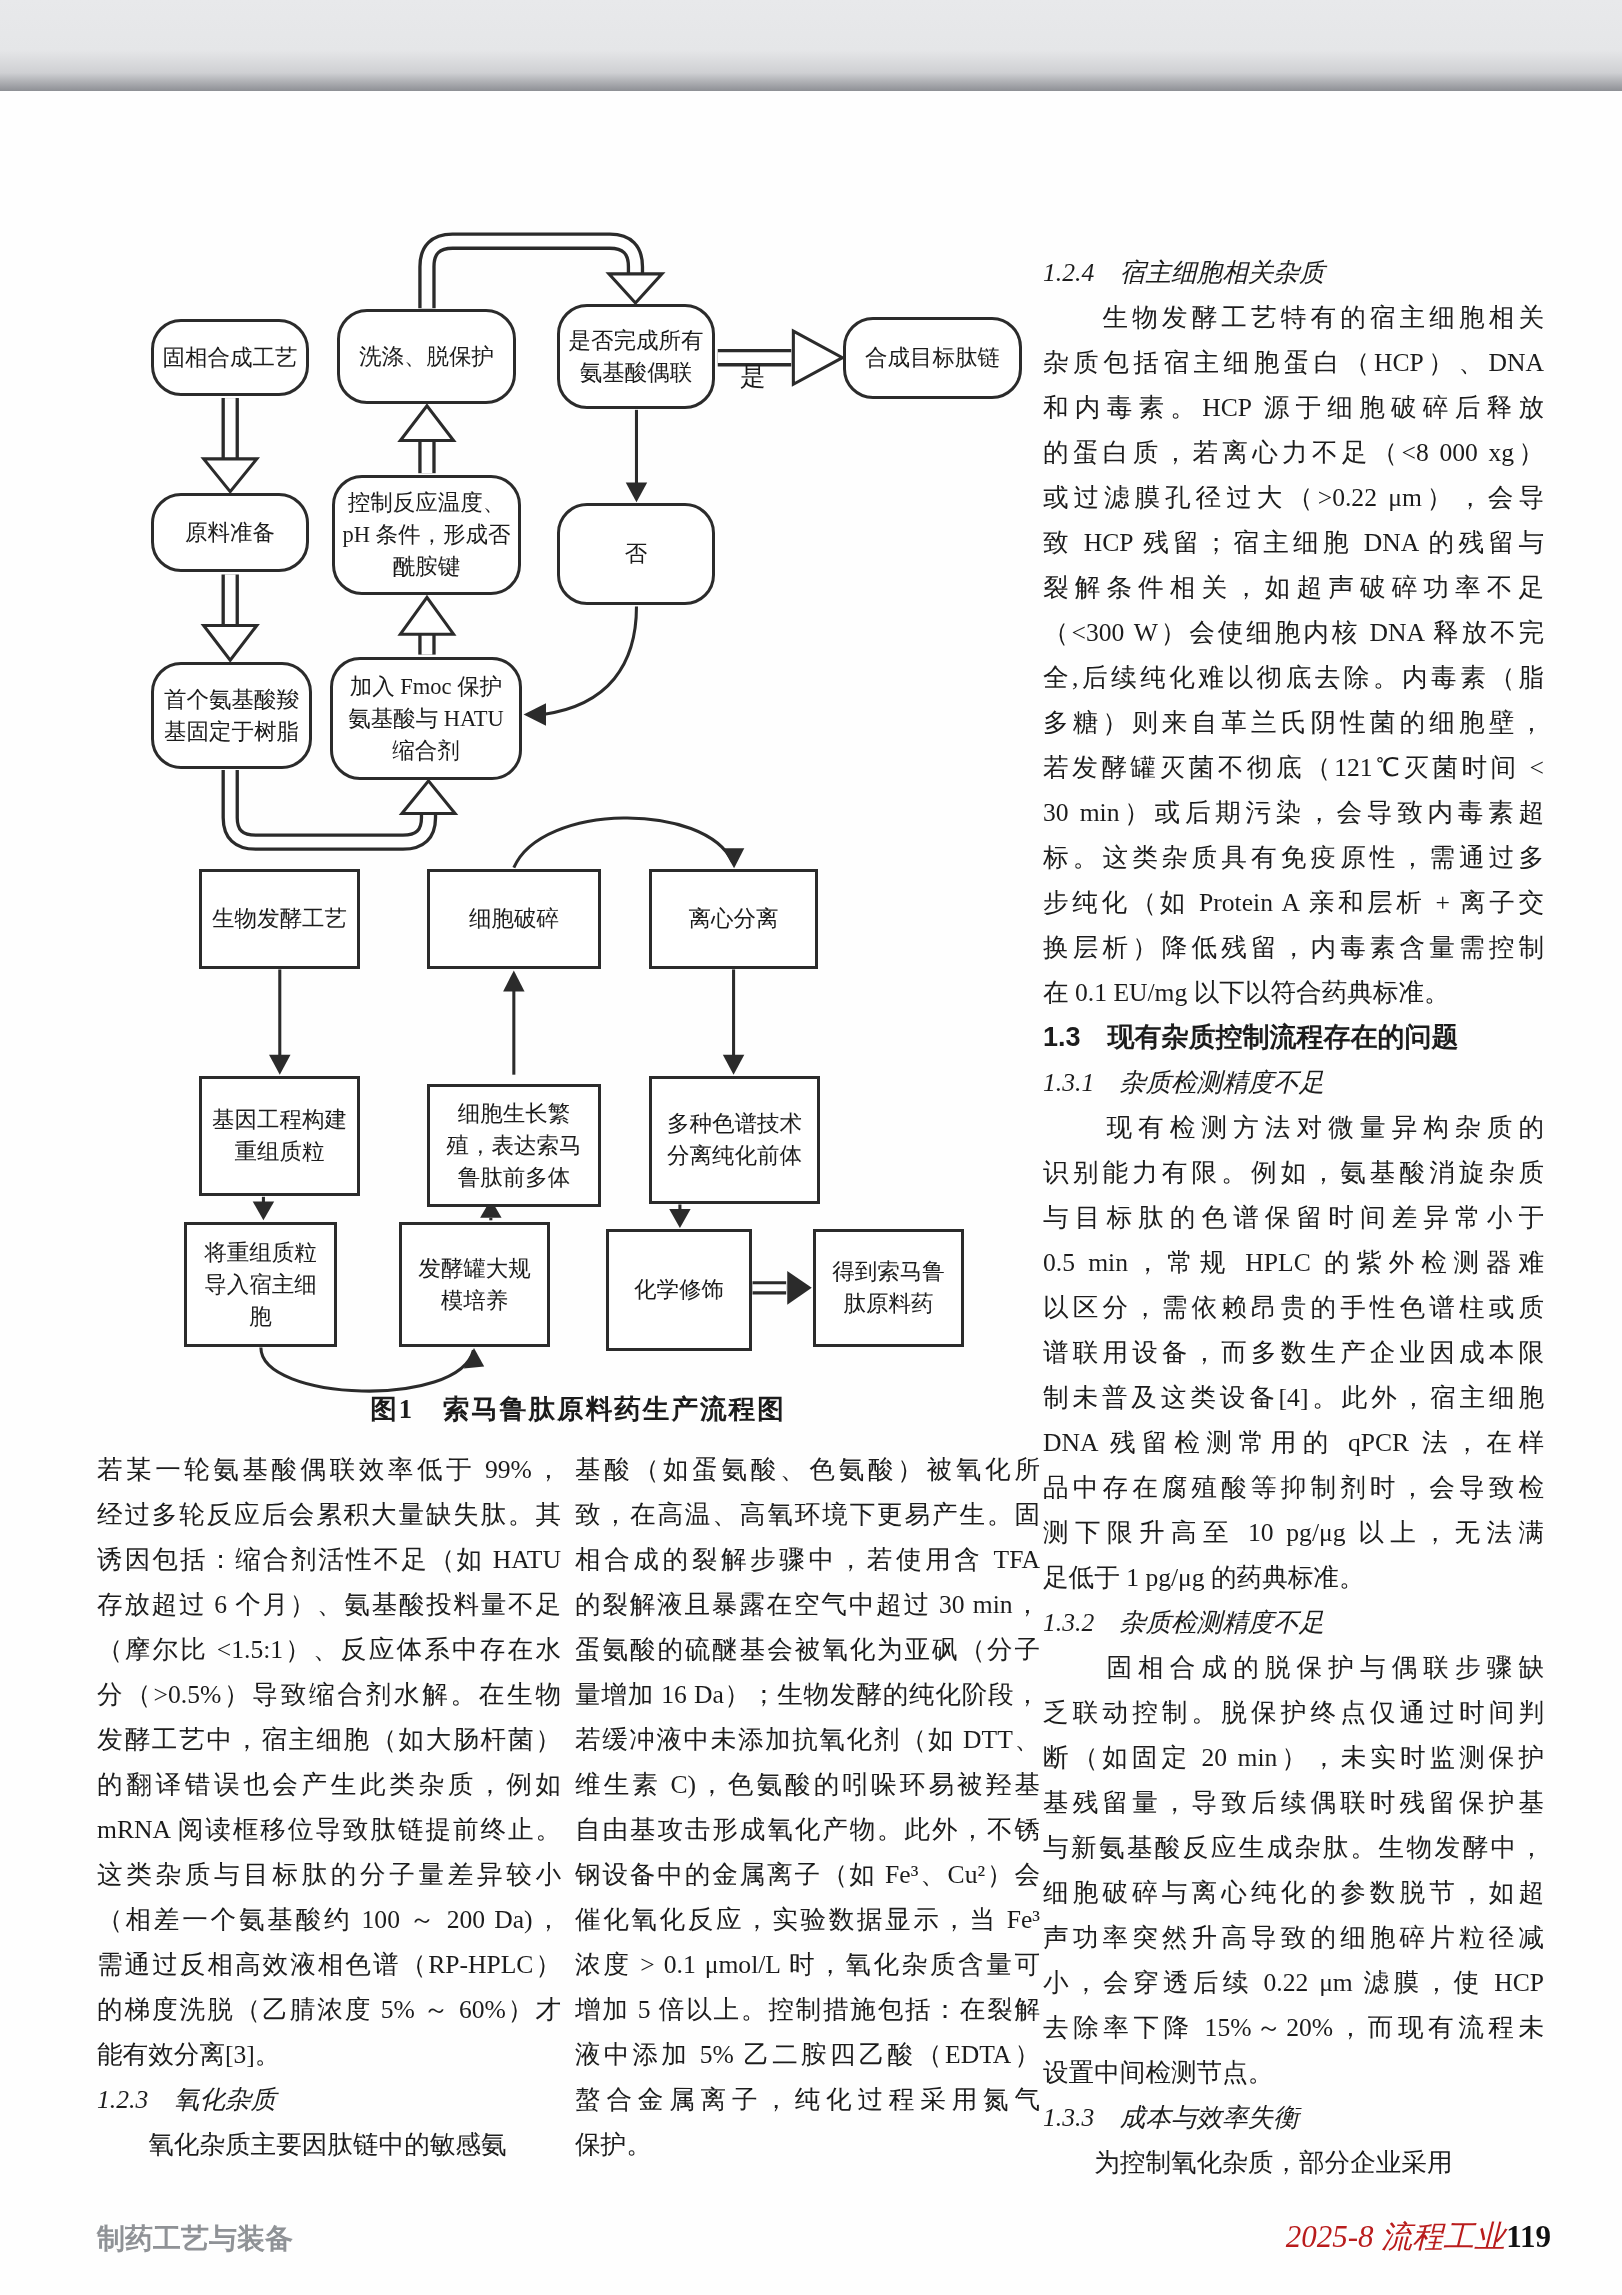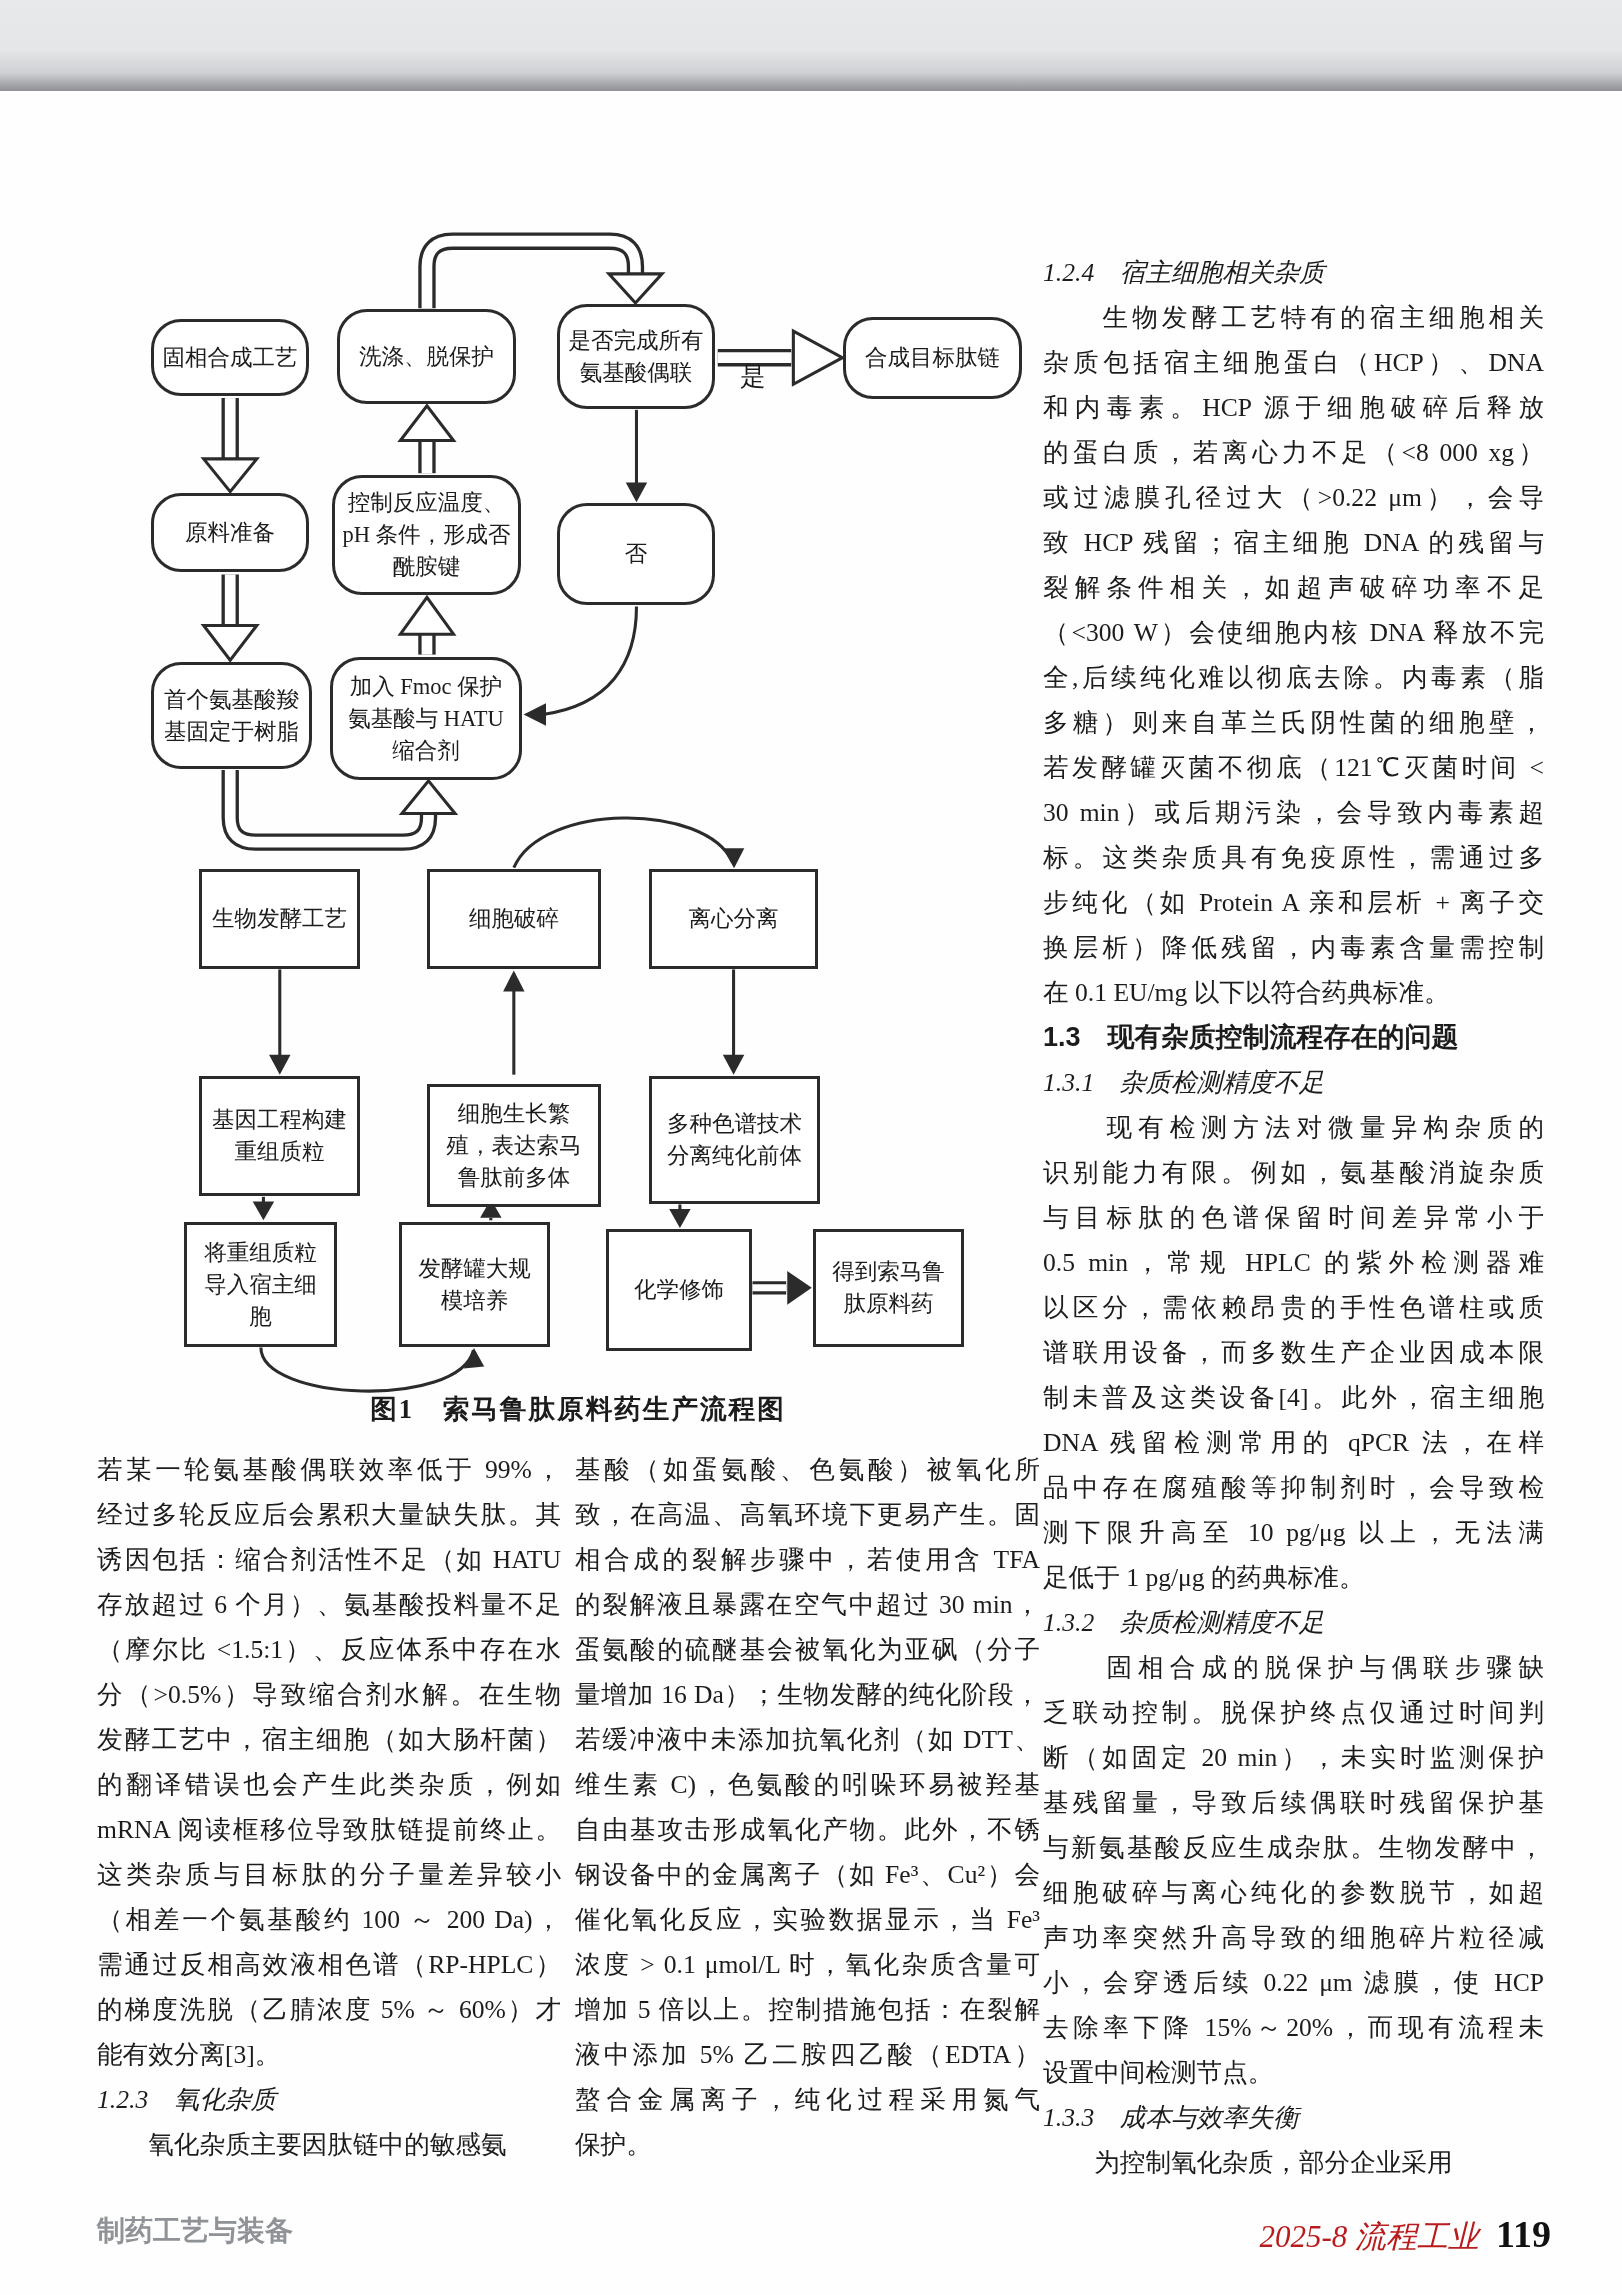--- a/index.html
+++ b/index.html
@@ -22,25 +22,25 @@
   .yeslabel{position:absolute;font-size:25.6px;line-height:25.6px;}
   .figcap{position:absolute;left:174px;top:1391px;width:808px;text-align:center;
           font-size:26.6px;font-weight:700;letter-spacing:2px;}
   .textcol{position:absolute;}
   .textcol>div{height:45px;line-height:45px;font-size:25.6px;overflow:hidden;}
   .textcol>.b{text-align:justify;text-align-last:justify;}
   .textcol>.e{text-align:left;}
   .textcol>.h2{font-style:italic;font-size:25.6px;}
   .textcol>.h1{font-family:"Liberation Sans",sans-serif;font-weight:700;font-size:27px;}
   .footer{position:absolute;left:97px;right:72px;top:2212px;height:46px;
-          display:flex;justify-content:space-between;align-items:flex-start;}
+          display:flex;justify-content:space-between;align-items:flex-end;}
   .foot-left{font-family:"Liberation Sans",sans-serif;font-weight:700;font-size:28px;color:#8f9296;}
   .foot-right{display:flex;align-items:baseline;}
   .foot-issue{font-size:31px;color:#b91c1c;font-style:italic;}
-  .foot-page{font-size:38px;font-weight:700;color:#111;margin-left:17px;}
+  .foot-page{font-size:31px;font-weight:700;color:#111;margin-left:1px;}
 </style>
 </head>
 <body>
 
 <div class="page">
 
   <div class="topbar"></div>
 
   <svg class="arrows" viewBox="0 0 3175 4491">
 

